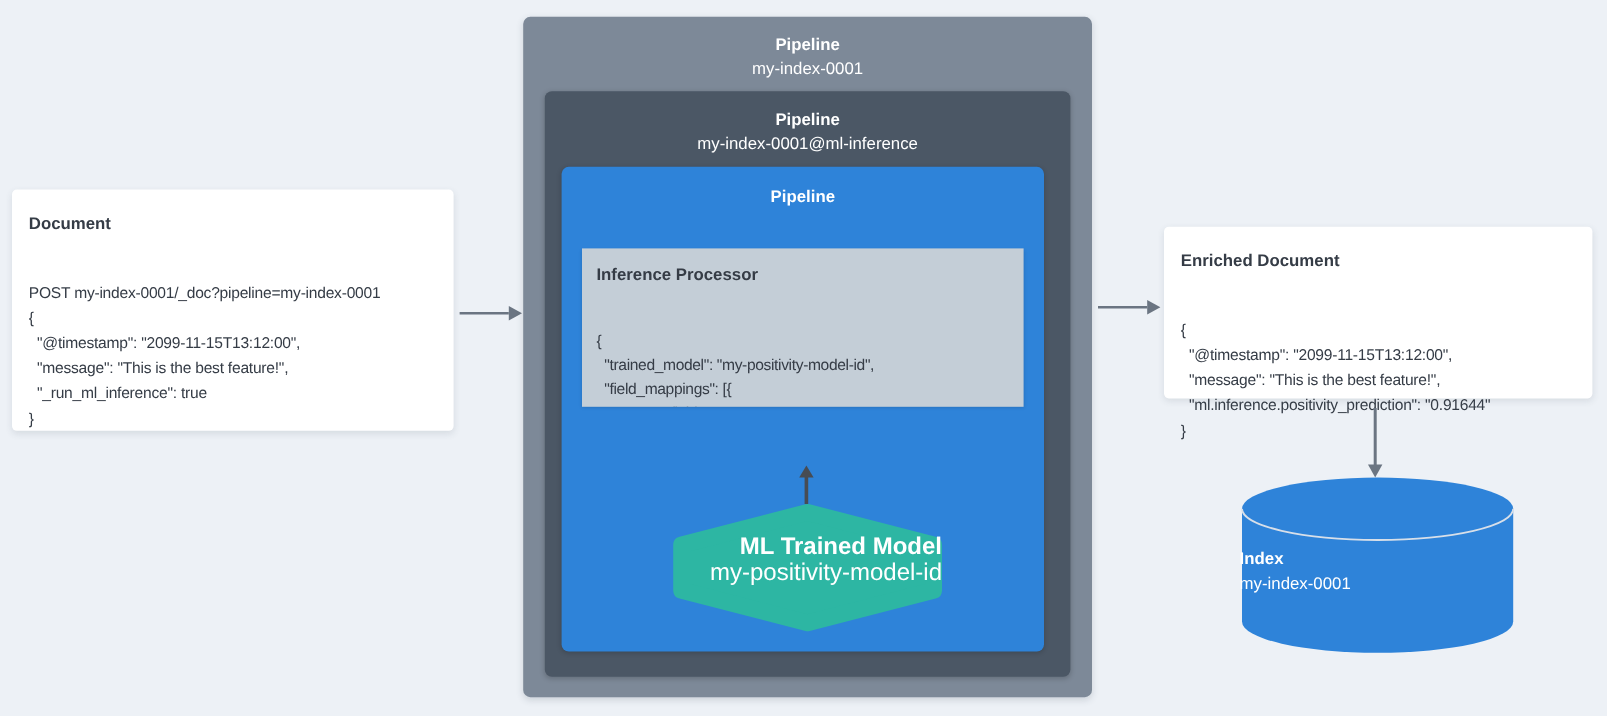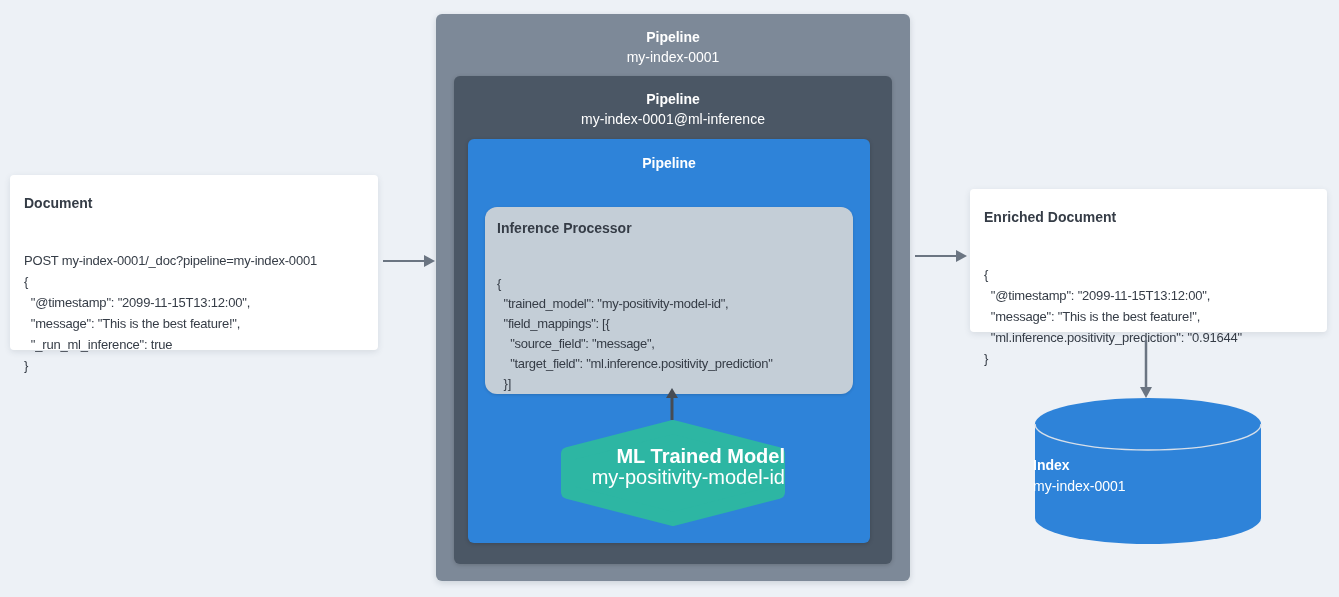--- a/index.html
+++ b/index.html
@@ -19,34 +19,34 @@
   .card{
     position:absolute;background:var(--card-bg);border-radius:4px;
     box-shadow:0 2px 6px rgba(52,65,84,.12);
     color:var(--text-dark);padding:18px 14px 0 14px;
   }
   .card-title{font-size:14px;font-weight:bold;line-height:21px;}
   pre.code{
     font-family:"Liberation Sans",sans-serif;
     font-size:13px;line-height:21px;letter-spacing:-0.2px;white-space:pre;margin-top:36px;
   }
-  #document-card{left:10px;top:175px;width:368px;height:175px;}
+  #document-card{left:10px;top:158px;width:368px;height:201px;}
   #enriched-card{left:970px;top:189px;width:357px;height:143px;}
 
   .pipeline-box{position:absolute;border-radius:6px;}
   #outer-pipeline{left:436px;top:14px;width:474px;height:567px;background:var(--outer-pipeline-bg);box-shadow:0 2px 6px rgba(52,65,84,.18);}
   #mid-pipeline{left:18px;top:62px;width:438px;height:488px;background:var(--mid-pipeline-bg);box-shadow:0 1px 4px rgba(0,0,0,.18);}
   #inner-pipeline{left:14px;top:63px;width:402px;height:404px;background:var(--inner-pipeline-bg);box-shadow:0 1px 4px rgba(0,0,0,.18);}
   .box-header{color:var(--text-light);text-align:center;padding-top:13px;font-size:14px;line-height:20px;}
   .box-header .box-title{font-weight:bold;}
   #inner-pipeline .box-header{padding-top:14px;}
 
   #processor-box{
-    position:absolute;left:17px;top:68px;width:368px;height:187px;
-    background:var(--processor-bg);border-radius:12px;color:var(--text-dark);
+    position:absolute;left:17px;top:68px;width:368px;height:132px;
+    background:var(--processor-bg);border-radius:0;color:var(--text-dark);
     padding:11px 12px 6px 12px;overflow:hidden;box-shadow:0 1px 3px rgba(0,0,0,.15);
   }
   #processor-box .card-title{line-height:20px;}
   #processor-box pre.code{font-size:13px;line-height:20px;letter-spacing:-0.3px;}
 
   .hex-label{
     position:absolute;left:561px;top:446px;width:224px;
     text-align:right;color:var(--text-light);font-size:20px;line-height:21px;
   }
   .hex-label .box-title{font-weight:bold;}

